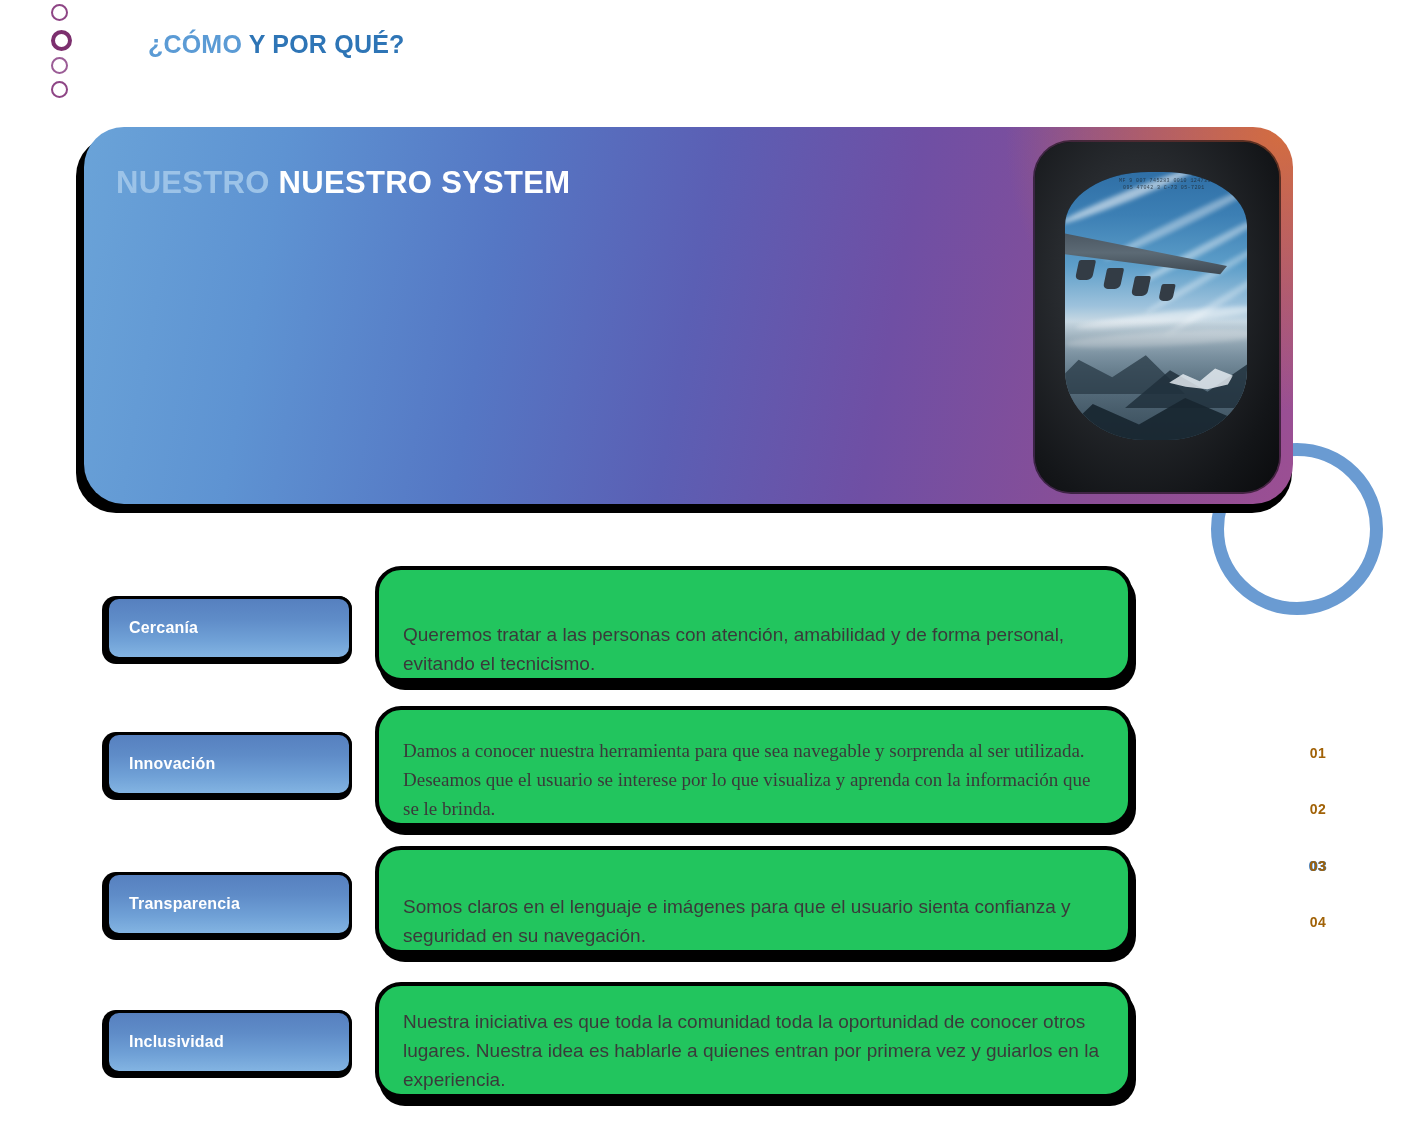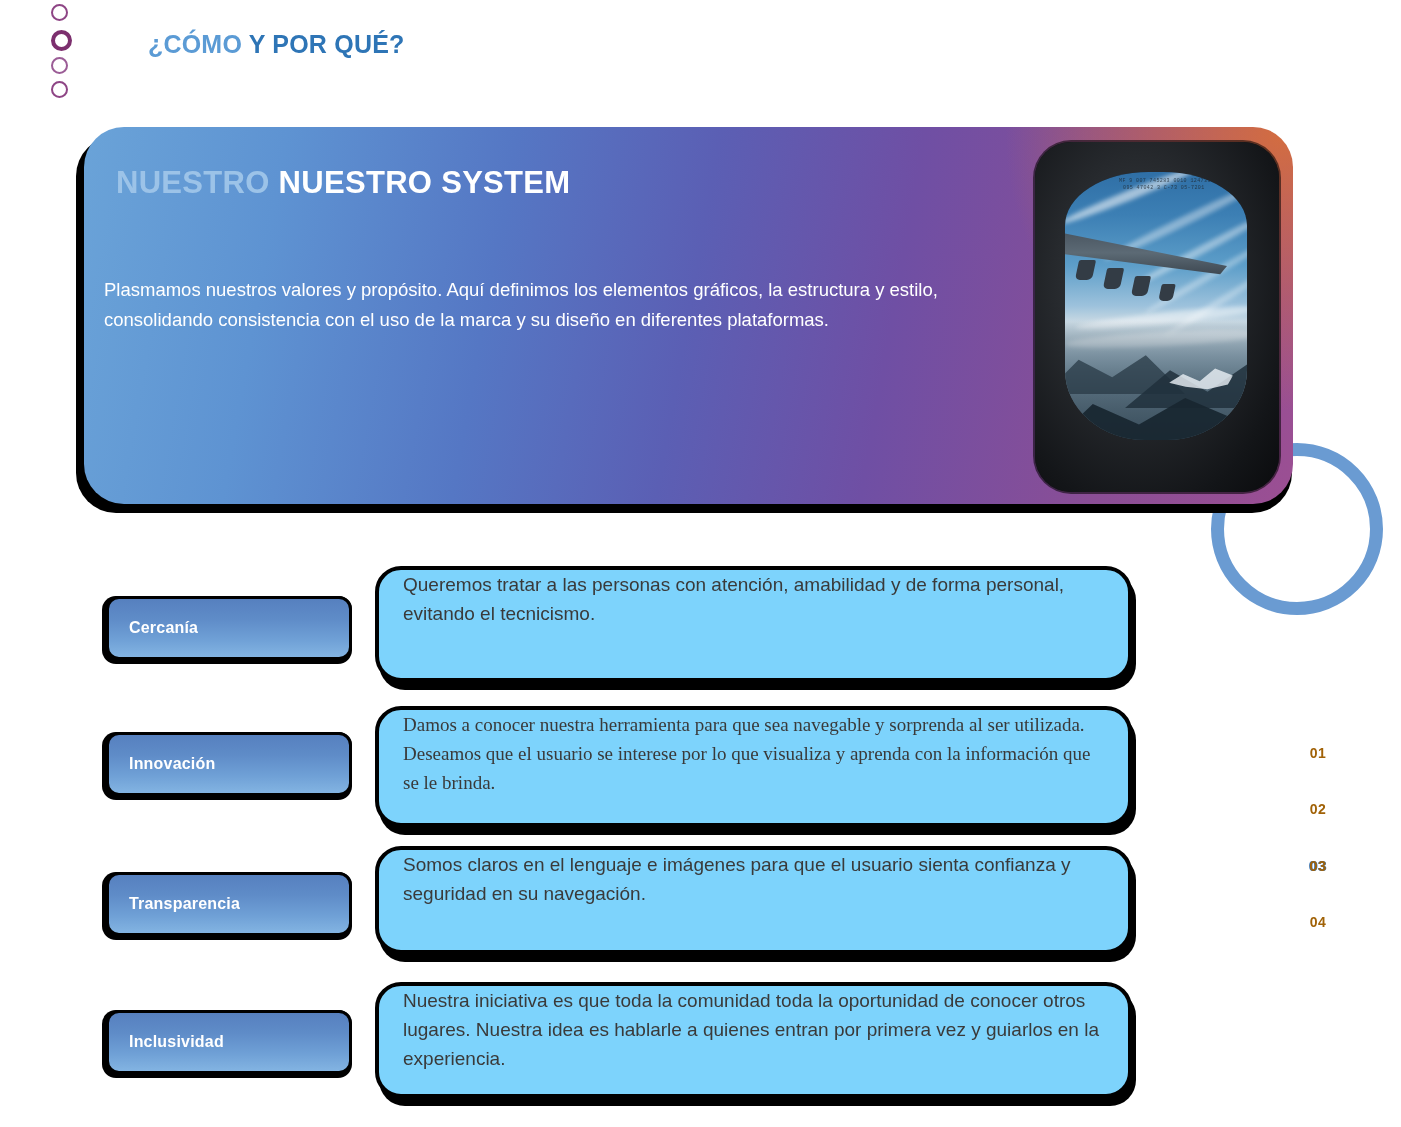--- a/index.html
+++ b/index.html
@@ -284,23 +284,23 @@
     border-radius: 26px;
     background: #000000;
   }
   .desc-box {
     position: absolute;
     left: 375px;
     width: 757px;
     border-radius: 26px;
     border: 4px solid #000000;
     box-sizing: border-box;
-    background: #7dd3fc;
+    background: #22c55e;
     display: flex;
-    align-items: flex-start;
+    align-items: flex-end;
   }
   .desc-text {
     color: #3a3a3a;
     font-size: 19px;
     line-height: 29px;
     padding: 0 22px 0 24px;
   }
 
   
   .row-1 .pill-shadow, .row-1 .pill { top: 30px; }
@@ -357,21 +357,20 @@
 <div class="ring-deco"></div>
 
 <div class="hero-shadow"></div>
 <div class="hero-card">
   <div class="hero-inner">
     <div class="hero-title">
       <span class="ht-a">NUESTRO</span><span class="ht-b"> NUESTRO SYSTEM</span>
     </div>
 
     <div class="hero-body">
-      <p>Plasmamos nuestros valores y propósito. Aquí definimos los elementos gráficos, la estructura y estilo, consolidando consistencia con el uso de la marca y su diseño en diferentes plataformas.</p>
       <div class="gap"></div>
     </div>
 
     <div class="window-wrap">
       <div class="window-frame"></div>
       <div class="window-glass">
         <div class="sky"></div>
         <div class="cirrus c1"></div>
         <div class="cirrus c2"></div>
         <div class="cirrus c3"></div>

